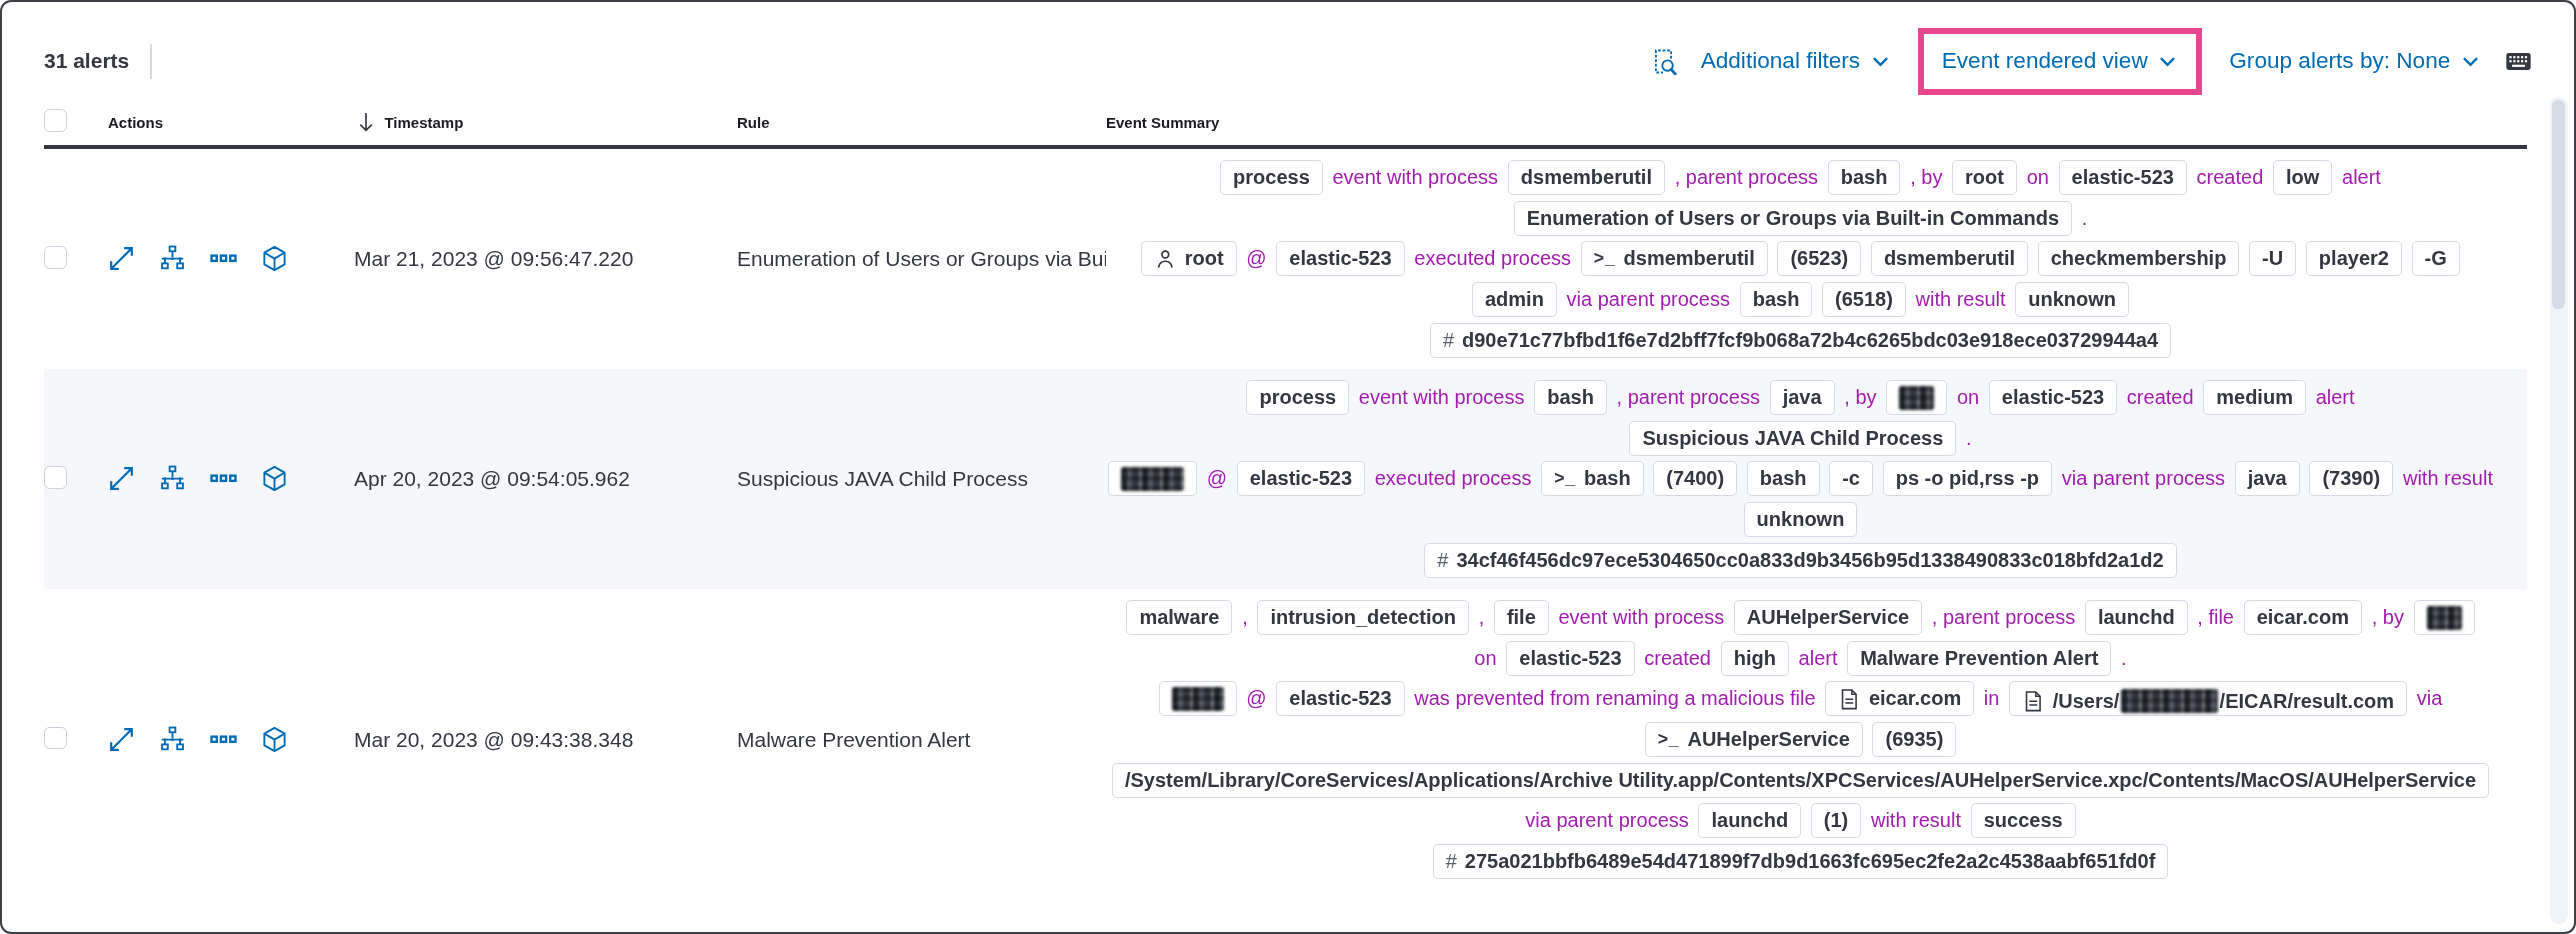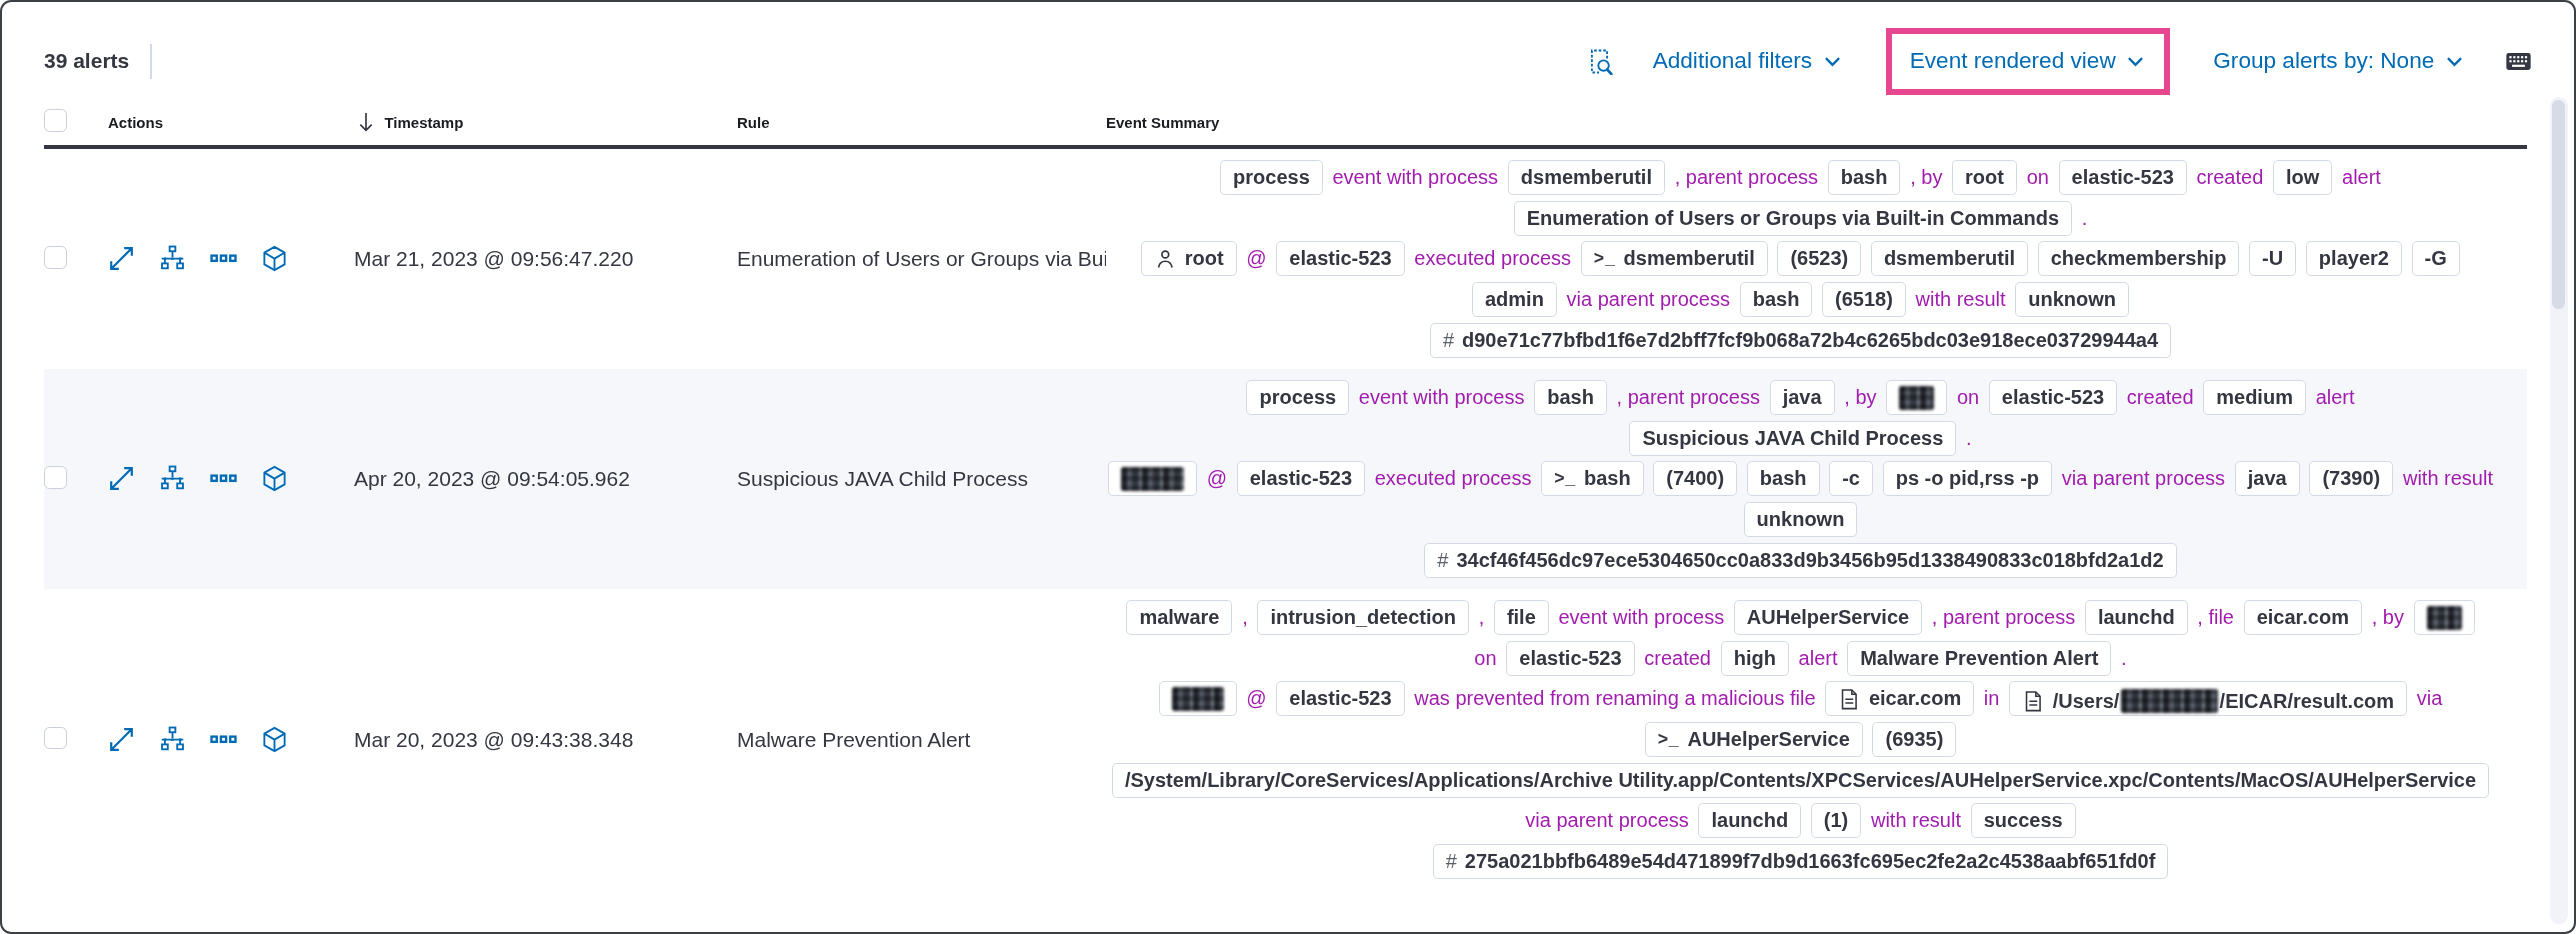--- a/index.html
+++ b/index.html
@@ -9,21 +9,21 @@
   .frame {
     position:relative; width:2576px; height:934px;
     border:2.4px solid #3c3f44; border-radius:11.3px; background:#fff; overflow:hidden;
   }
 
   
   .toolbar { display:flex; justify-content:space-between; align-items:center; padding:21px 42px 0 42px; height:97px; }
   .toolbar-left { display:flex; align-items:center; gap:21px; }
   .alert-count { font-size:21px; font-weight:600; color:#343741; }
   .vdivider { width:1.6px; height:35px; background:#d3dae6; }
-  .toolbar-right { display:flex; align-items:center; gap:40px; }
+  .toolbar-right { display:flex; align-items:center; gap:24px; }
   .tb-link { display:inline-flex; align-items:center; gap:9.7px; background:none; border:none; cursor:pointer;
              font-family:inherit; font-size:22.6px; font-weight:500; color:#006bb4; }
   .tb-link .chev svg { width:21px; height:21px; display:block; }
   .tb-icon svg { width:32px; height:32px; display:block; color:#006bb4; }
   .kb-icon svg { width:35px; height:35px; display:block; color:#343741; }
   .highlight-box { border:6.4px solid #e6478e; background:#fff; padding:14.5px 17.7px; margin:0 3.2px; }
 
   
   .table { padding:0 47px 0 42px; }
   .grid-cols { display:grid; grid-template-columns:64px 246px 383px 369px 1fr; align-items:center; }
@@ -58,21 +58,21 @@
   .vscroll { position:absolute; top:95px; right:6.4px; bottom:8px; width:17.7px; background:#f1f3f8; border-radius:8.9px; }
   .vscroll .thumb { position:absolute; top:3.2px; left:2.4px; width:13px; height:209px; background:#d7dbe5; border-radius:6.4px; }
 </style>
 </head>
 <body>
 
 <div class="frame">
 
   <div class="toolbar">
     <div class="toolbar-left">
-      <span class="alert-count">39 alerts</span>
+      <span class="alert-count">31 alerts</span>
       <span class="vdivider"></span>
     </div>
     <div class="toolbar-right">
       <button class="act-btn tb-icon" style="color: rgb(0, 107, 180);">
         <svg viewBox="0 0 16 16" fill="none" stroke="currentColor" stroke-width="1.1">
           <path d="M12.5 6.2V1.5h-9v13h4.2" stroke-dasharray="1.6 1.1"></path>
           <circle cx="10.4" cy="10.4" r="3.1"></circle>
             <path d="M12.6 12.8L15 15.4" stroke-linecap="round" stroke-width="1.6"></path>
         </svg>
       </button>

